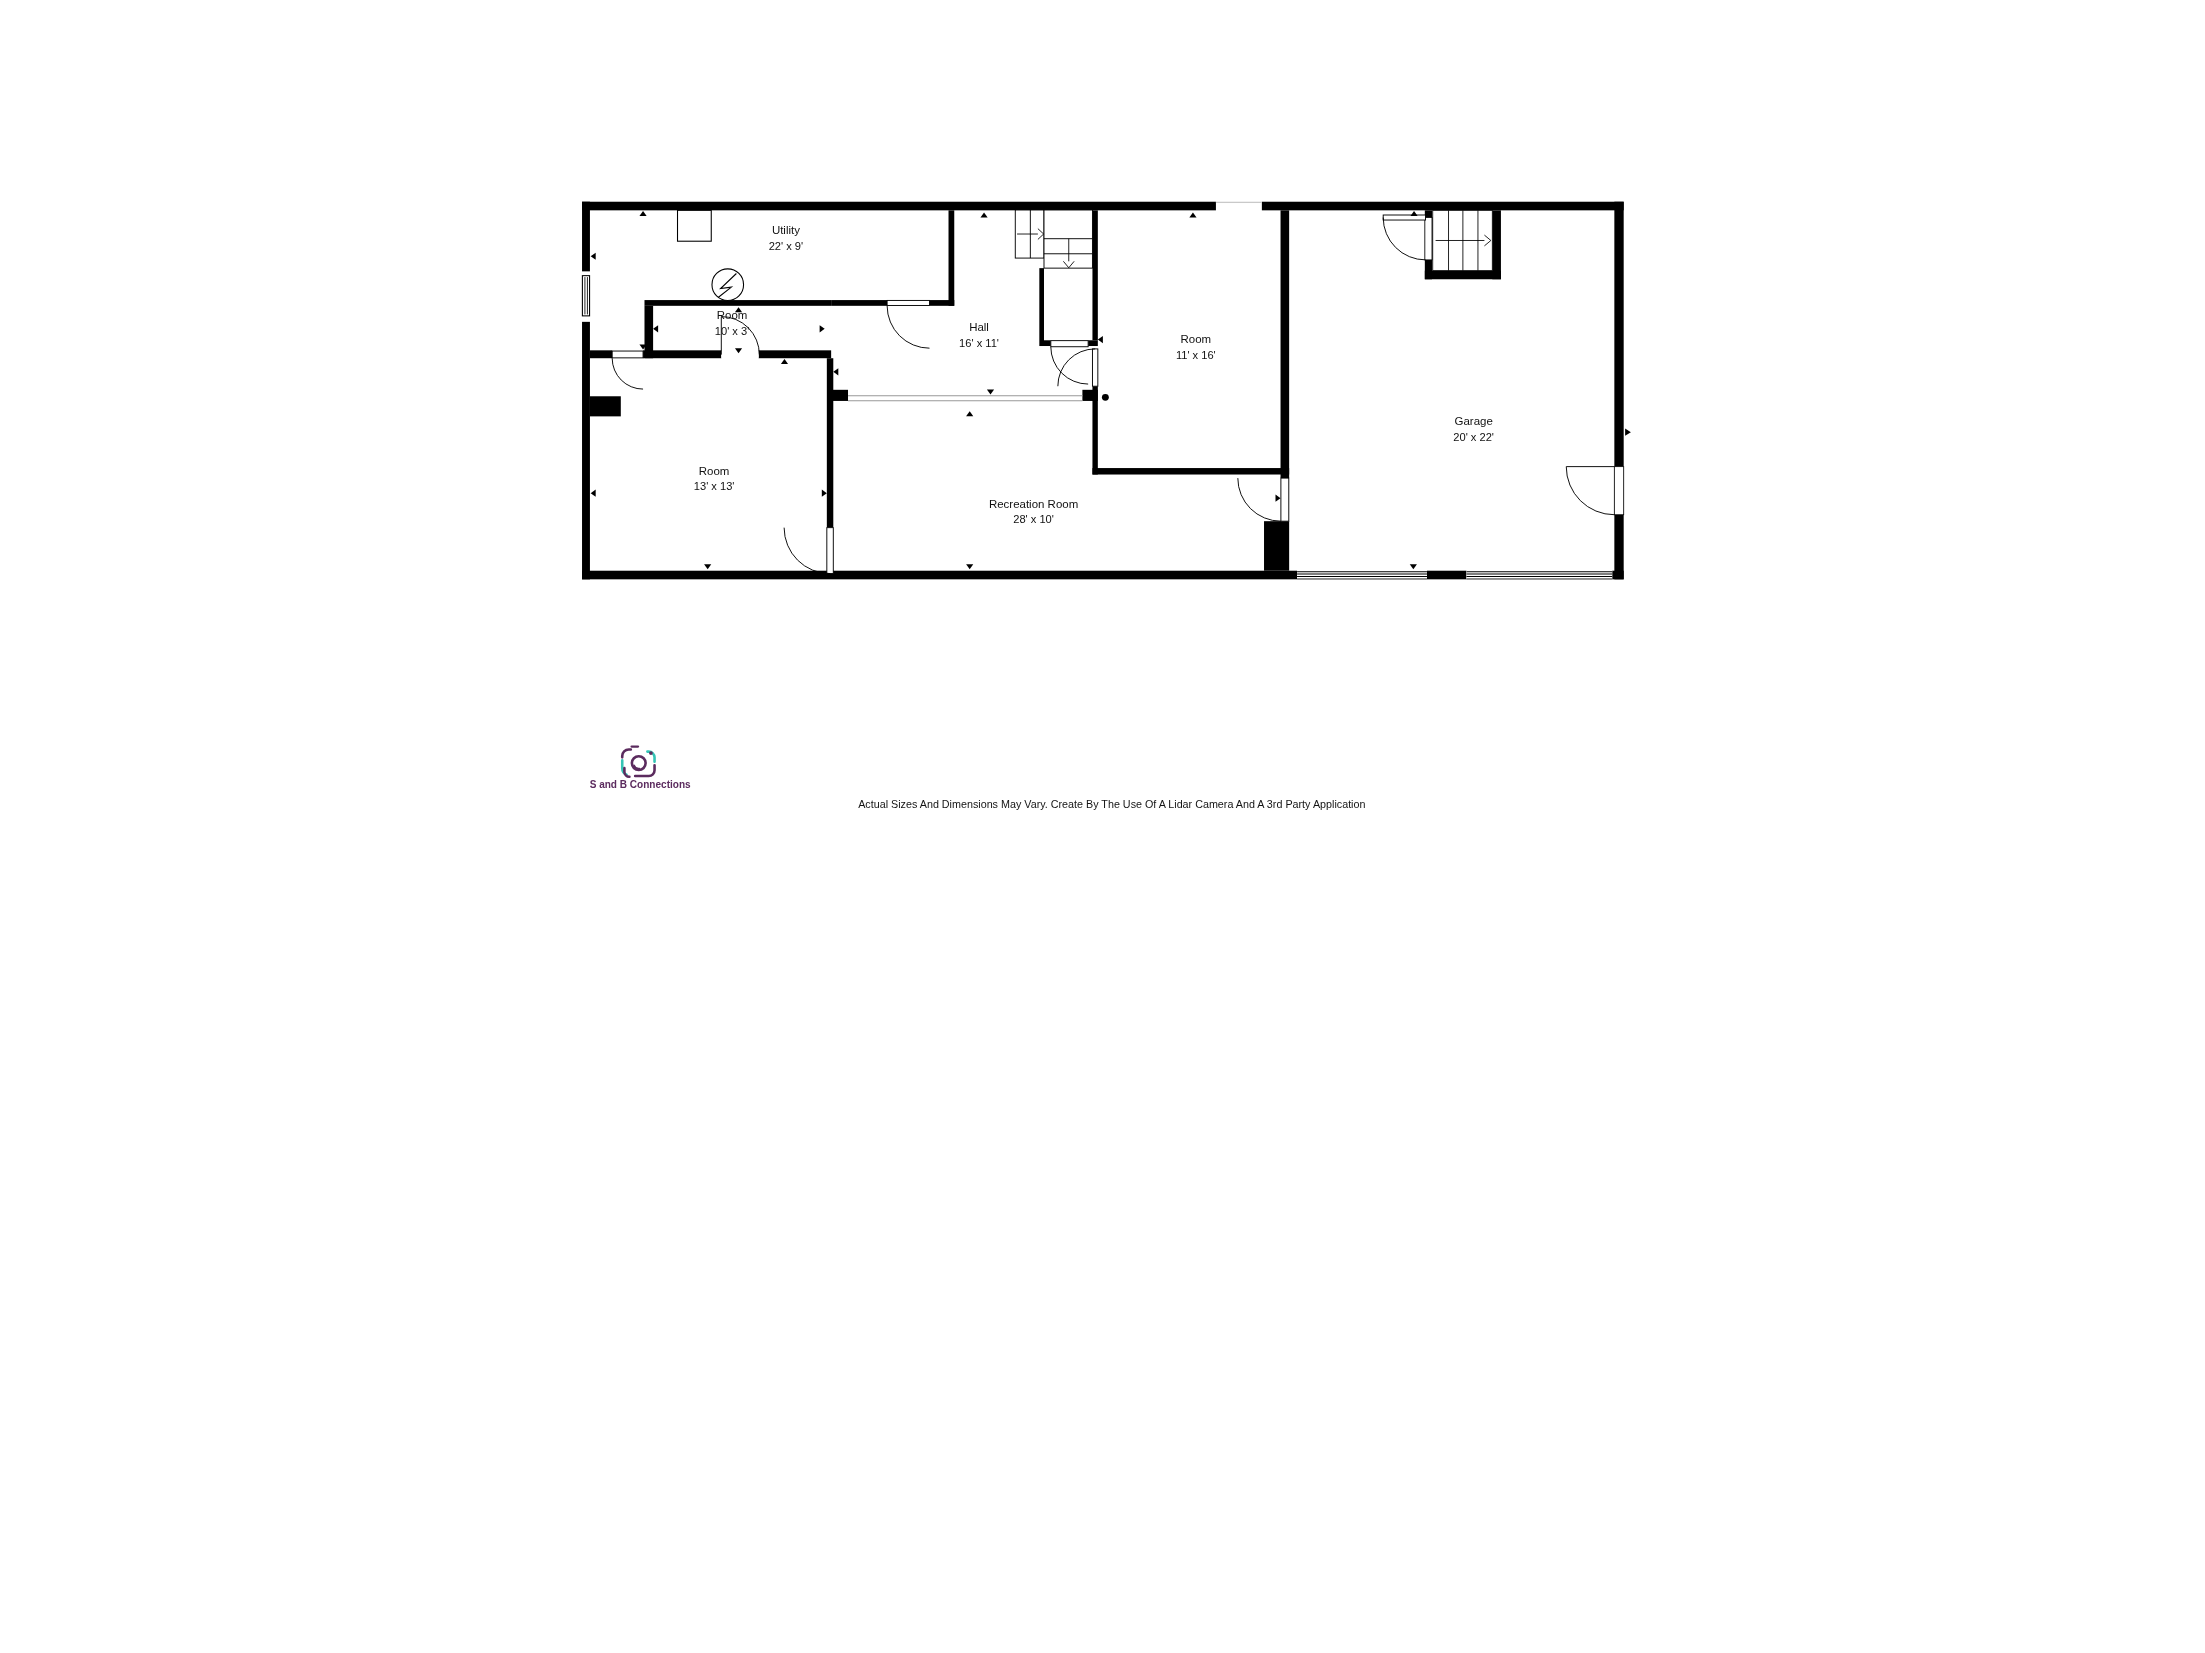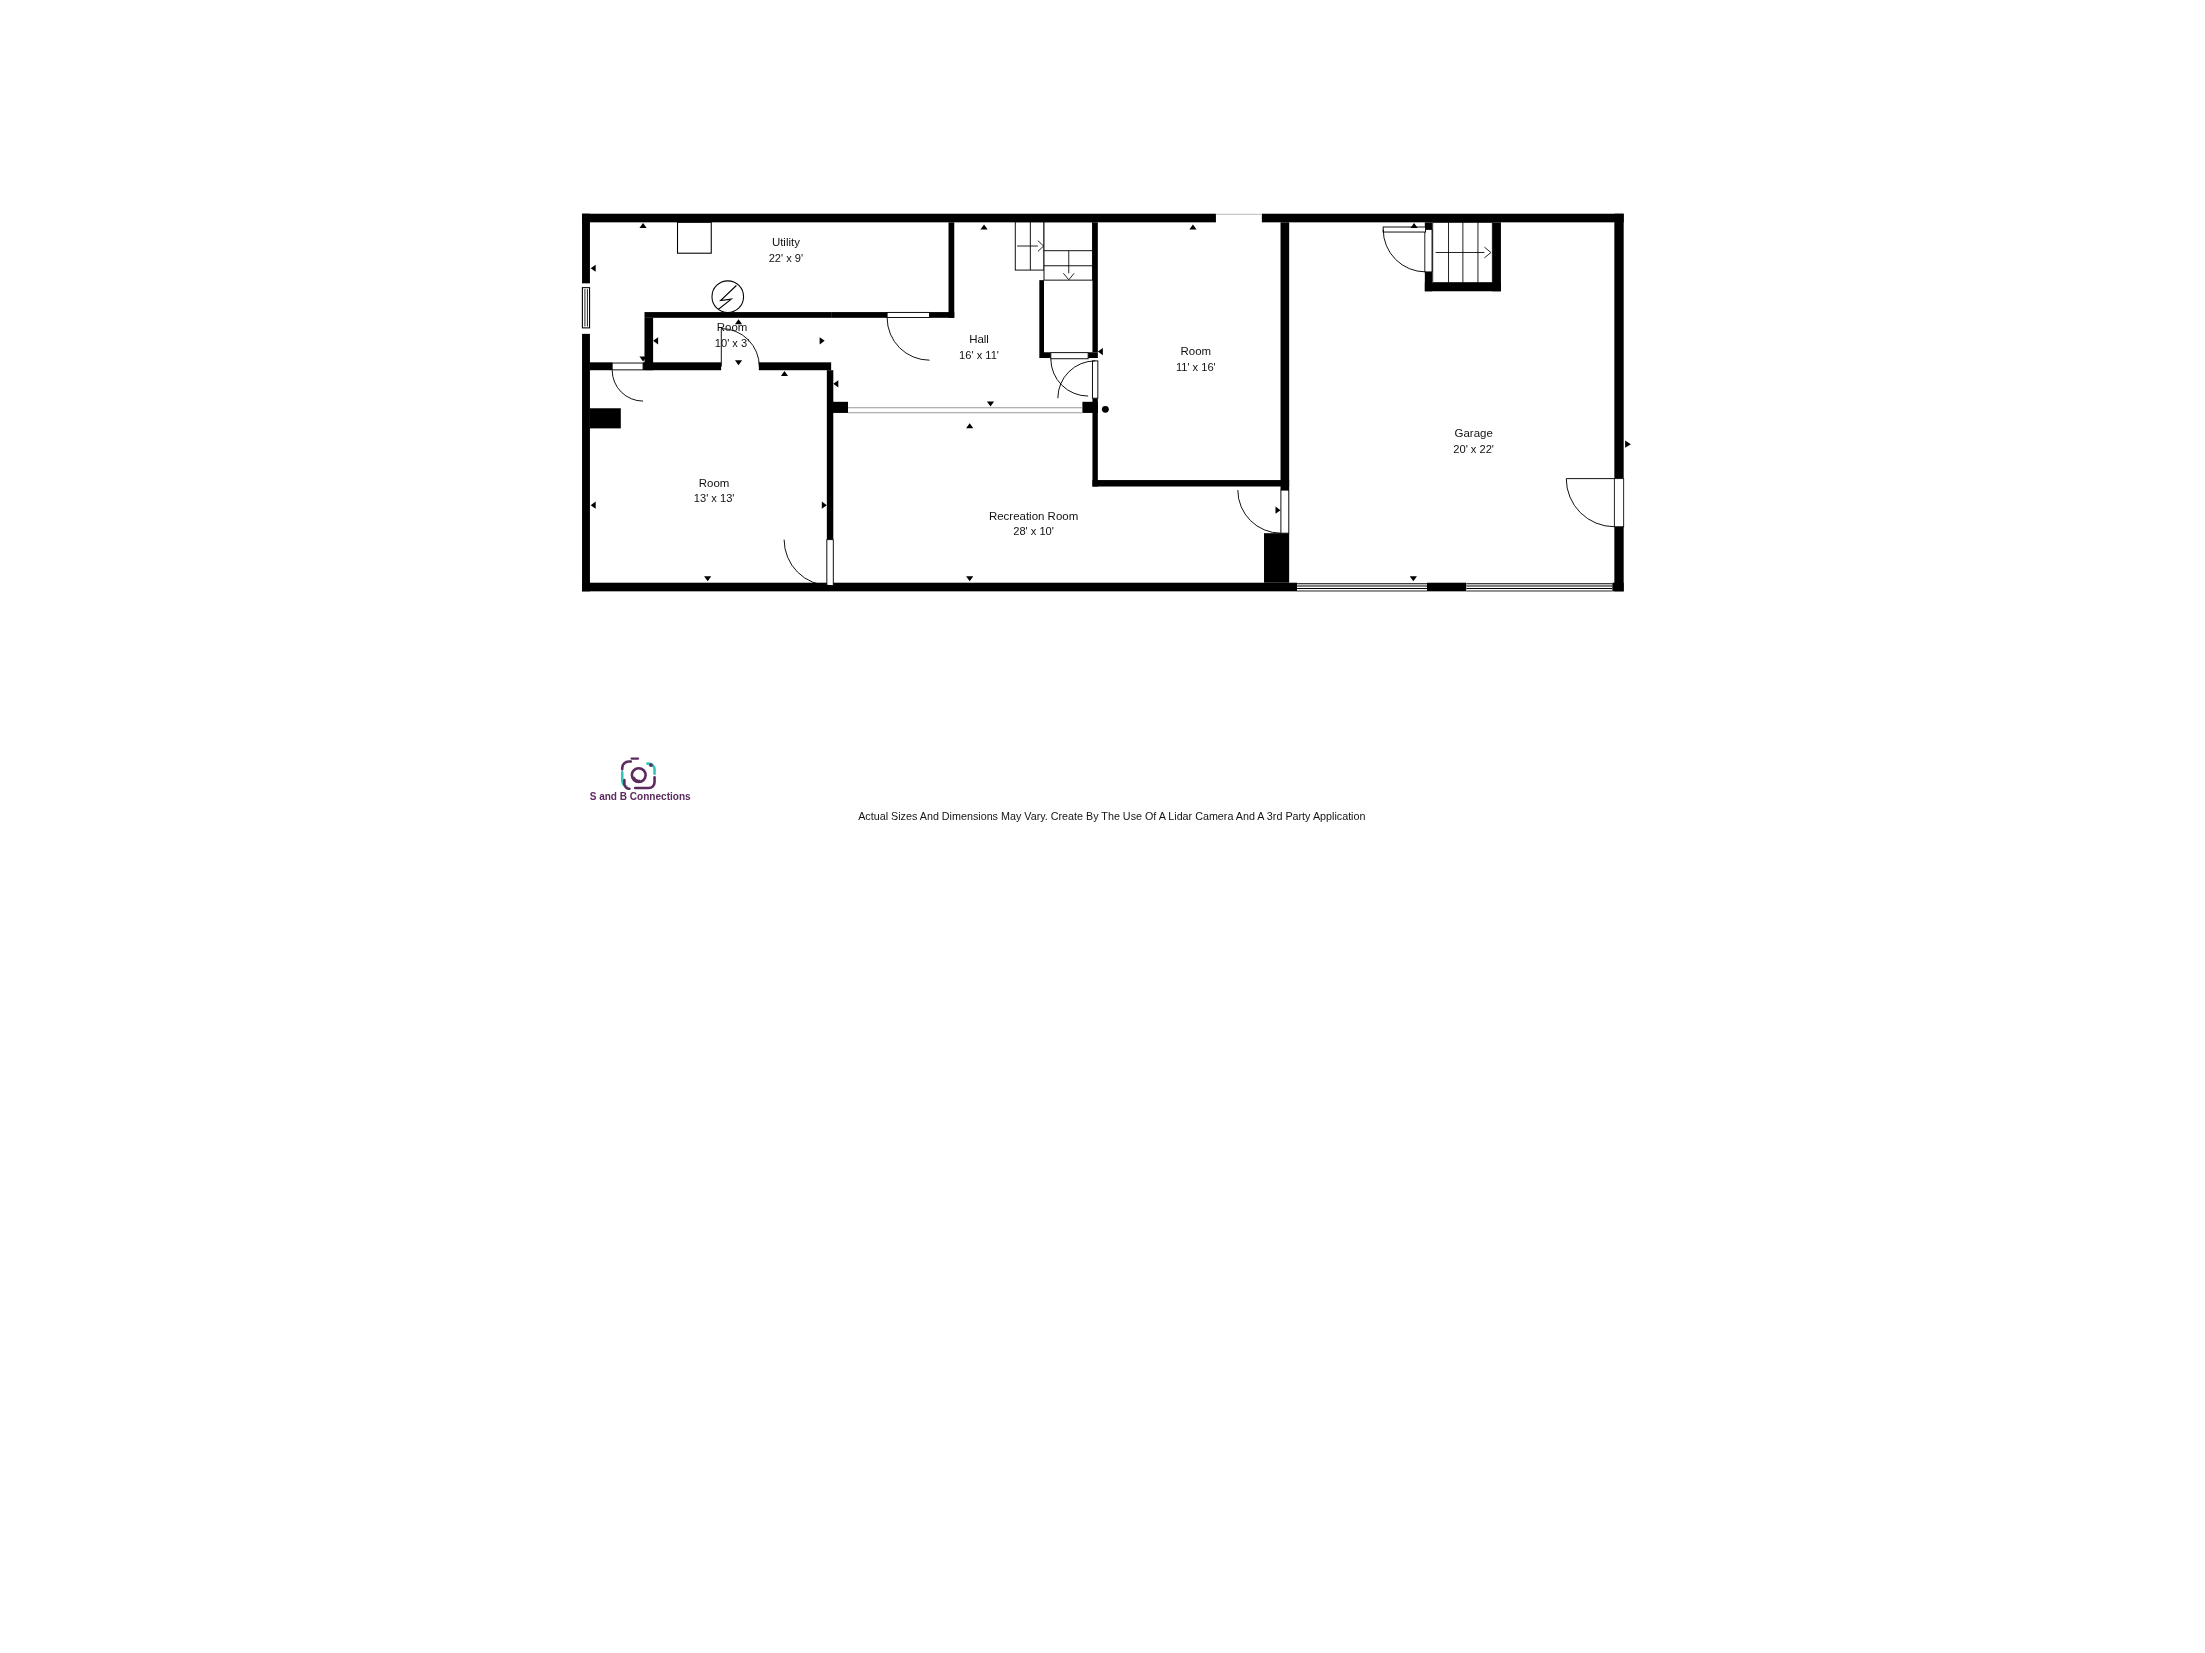--- a/index.html
+++ b/index.html
@@ -1,16 +1,16 @@
 <!DOCTYPE html>
 <html style="font-size:11.5px"><head>
 <meta charset="utf-8">
 <style>
   html,body{margin:0;padding:0;background:#ffffff;}
-  .page{position:relative;width:1103px;height:827px;background:#ffffff;margin:12px auto;
+  .page{position:relative;width:1103px;height:827px;background:#ffffff;margin:0 auto;
         font-family:"Liberation Sans", sans-serif;}
   svg text{font-family:"Liberation Sans", sans-serif;}
   .room-name{font-size:16px;fill:#111111;}
   .room-dims{font-size:15.5px;fill:#111111;}
   .brand-text{font-size:14px;font-weight:bold;}
   .disclaimer-text{font-size:15px;fill:#141414;}
 </style>
 </head>
 <body>
 

